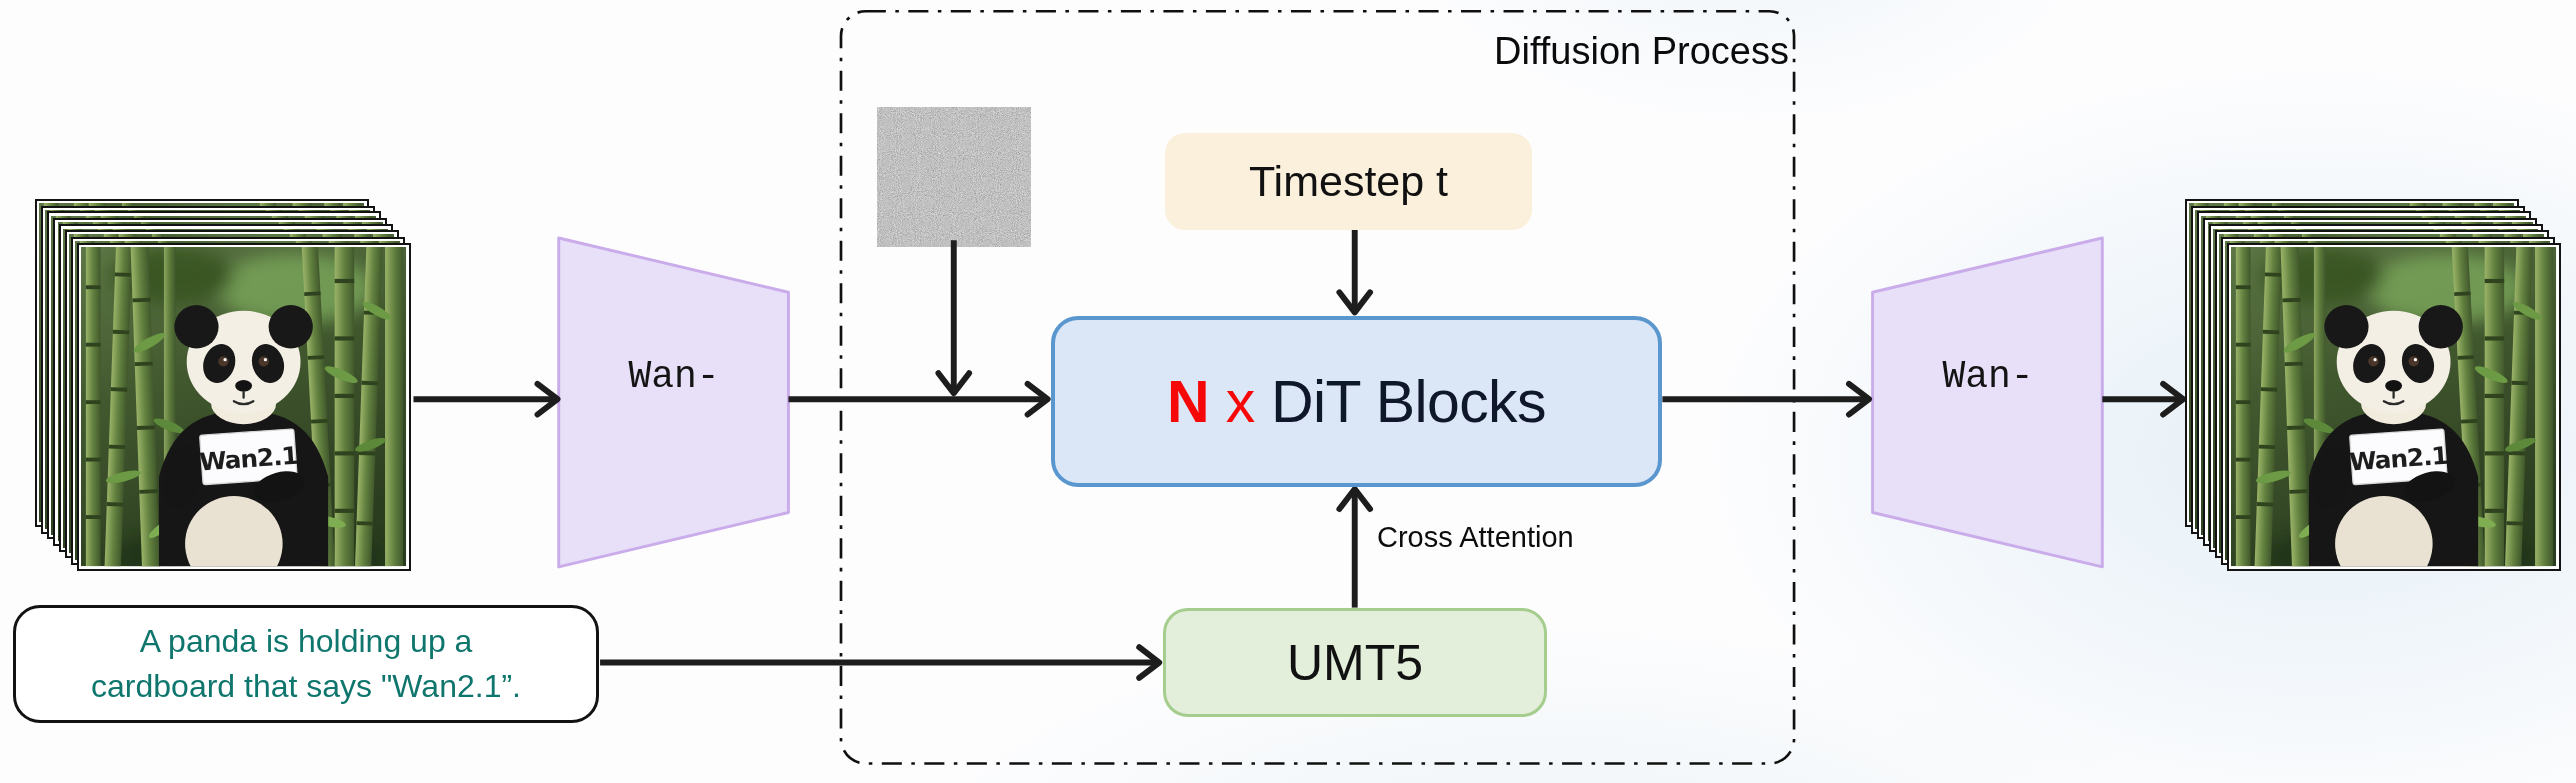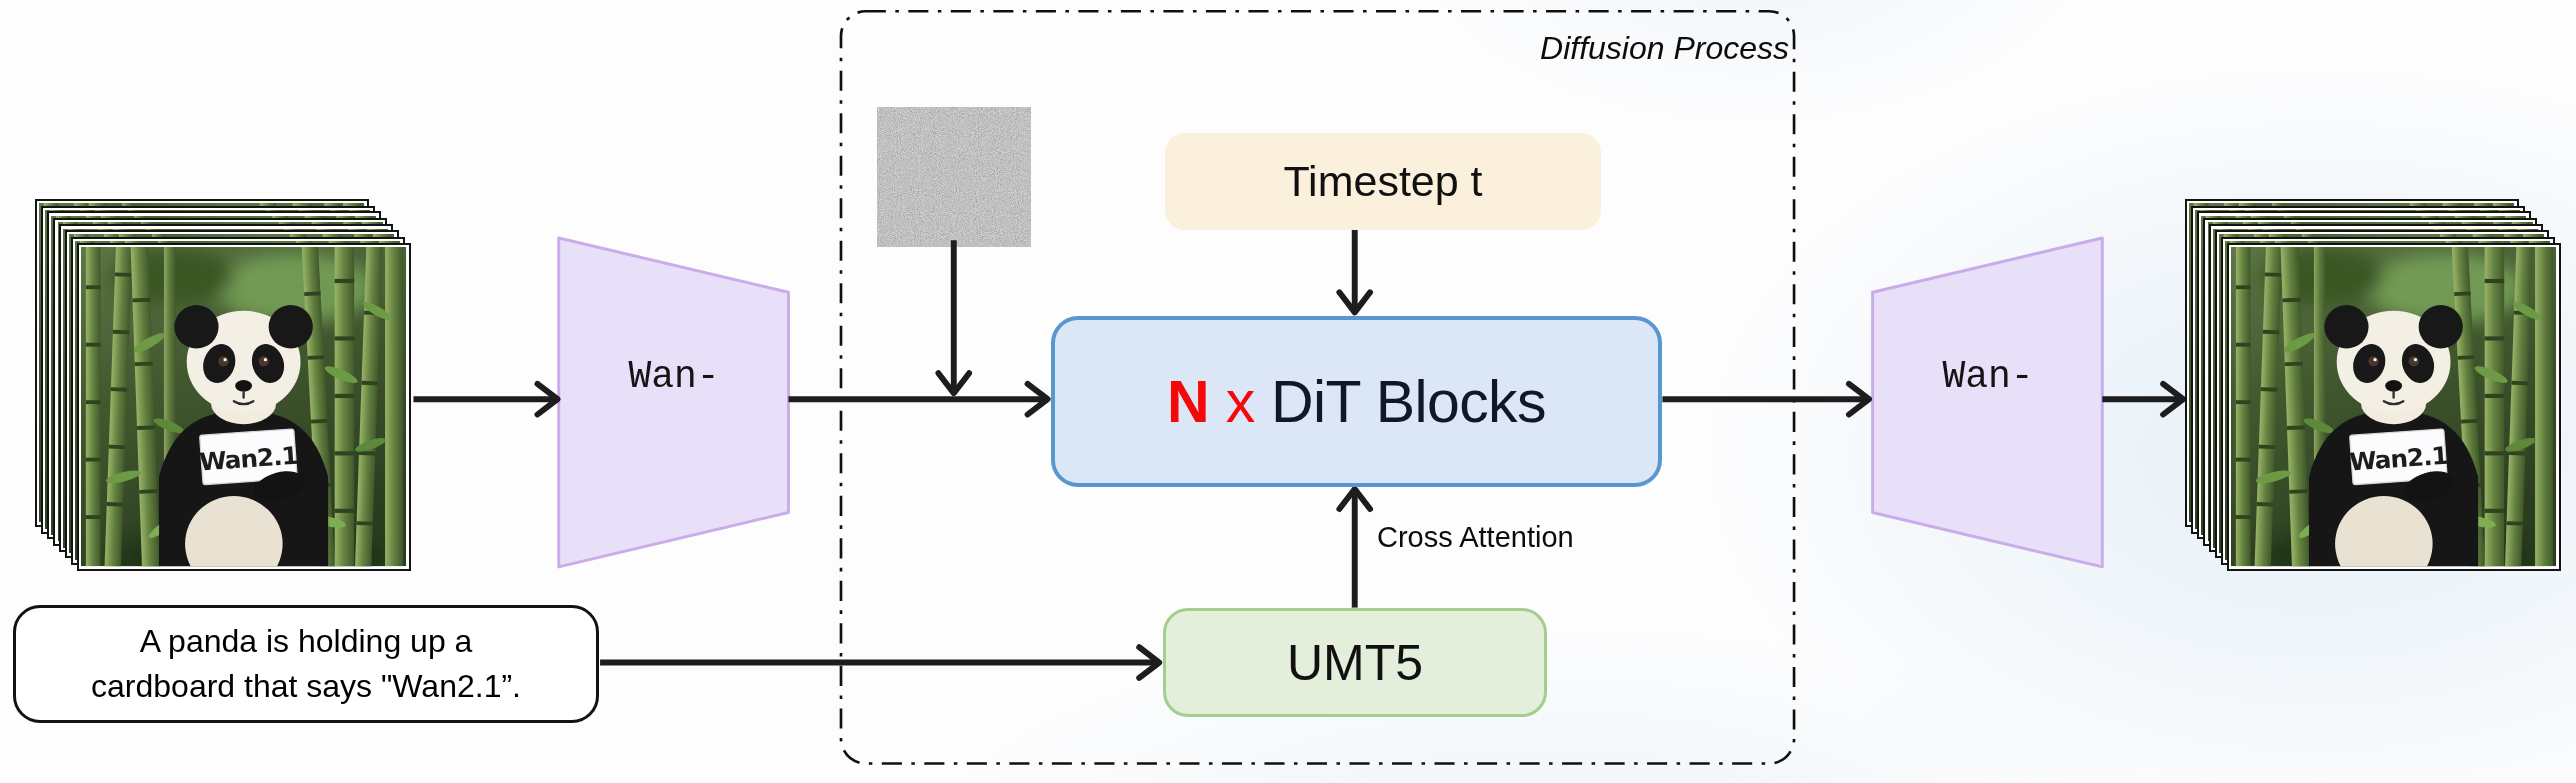--- a/index.html
+++ b/index.html
@@ -14,31 +14,31 @@
       #fdfdfe;
   }
   .layer{position:absolute;left:0;top:0;width:2576px;height:783px;}
   svg.diagram{display:block;}
 
   
   .abs{position:absolute;box-sizing:border-box;}
 
   
   .node{display:flex;align-items:center;justify-content:center;text-align:center;}
-  .timestep-box{left:1165px;top:133px;width:436px;height:97px;border-radius:20px;background:#faf0dc;font-size:43px;}
+  .timestep-box{left:1165px;top:133px;width:367px;height:97px;border-radius:20px;background:#faf0dc;font-size:43px;}
   .dit-box{left:1051px;top:316px;width:611px;height:171px;border-radius:27px;background:#dbe6f6;border:4.1px solid #5b97cf;font-size:59px;letter-spacing:-0.6px;}
   .dit-n{color:#f60808;font-weight:700;}
   .dit-x{color:#f60808;margin:0 16.5px;}
   .dit-rest{color:#0f172a;}
   .umt5-box{left:1163px;top:608px;width:384px;height:109px;border-radius:25px;background:#e3efda;border:3.5px solid #a5cd8d;font-size:50px;}
   .prompt-box{left:13px;top:605px;width:586px;height:118px;border-radius:27px;background:#ffffff;border:3.5px solid #121212;
-    flex-direction:column;font-size:32px;line-height:1.42;color:#000000;}
+    flex-direction:column;font-size:32px;line-height:1.42;color:#0f766e;}
 
   
-  .title-label{left:1352px;top:29.5px;width:437px;text-align:right;font-style:italic;font-size:32px;color:#0b0b0b;white-space:nowrap;}
+  .title-label{left:1352px;top:29.5px;width:437px;text-align:right;font-size:38px;color:#0b0b0b;white-space:nowrap;}
   .cross-attn-label{left:1377px;top:521px;font-size:29px;color:#0c0c0c;white-space:nowrap;}
   .vae-label{width:230px;text-align:center;font-family:Liberation Mono, monospace;font-size:38px;line-height:1.3;color:#141414;}
   .enc-label{left:559px;top:352px;}
   .dec-label{left:1873px;top:352px;}
 
   
   .stack{position:absolute;width:378px;height:374px;}
   .stack-left{left:35px;top:199px;}
   .stack-right{left:2185px;top:199px;}
   .frame{position:absolute;width:334px;height:328px;background:#ffffff;border:2.4px solid #131313;box-sizing:border-box;padding:2.4px;}

